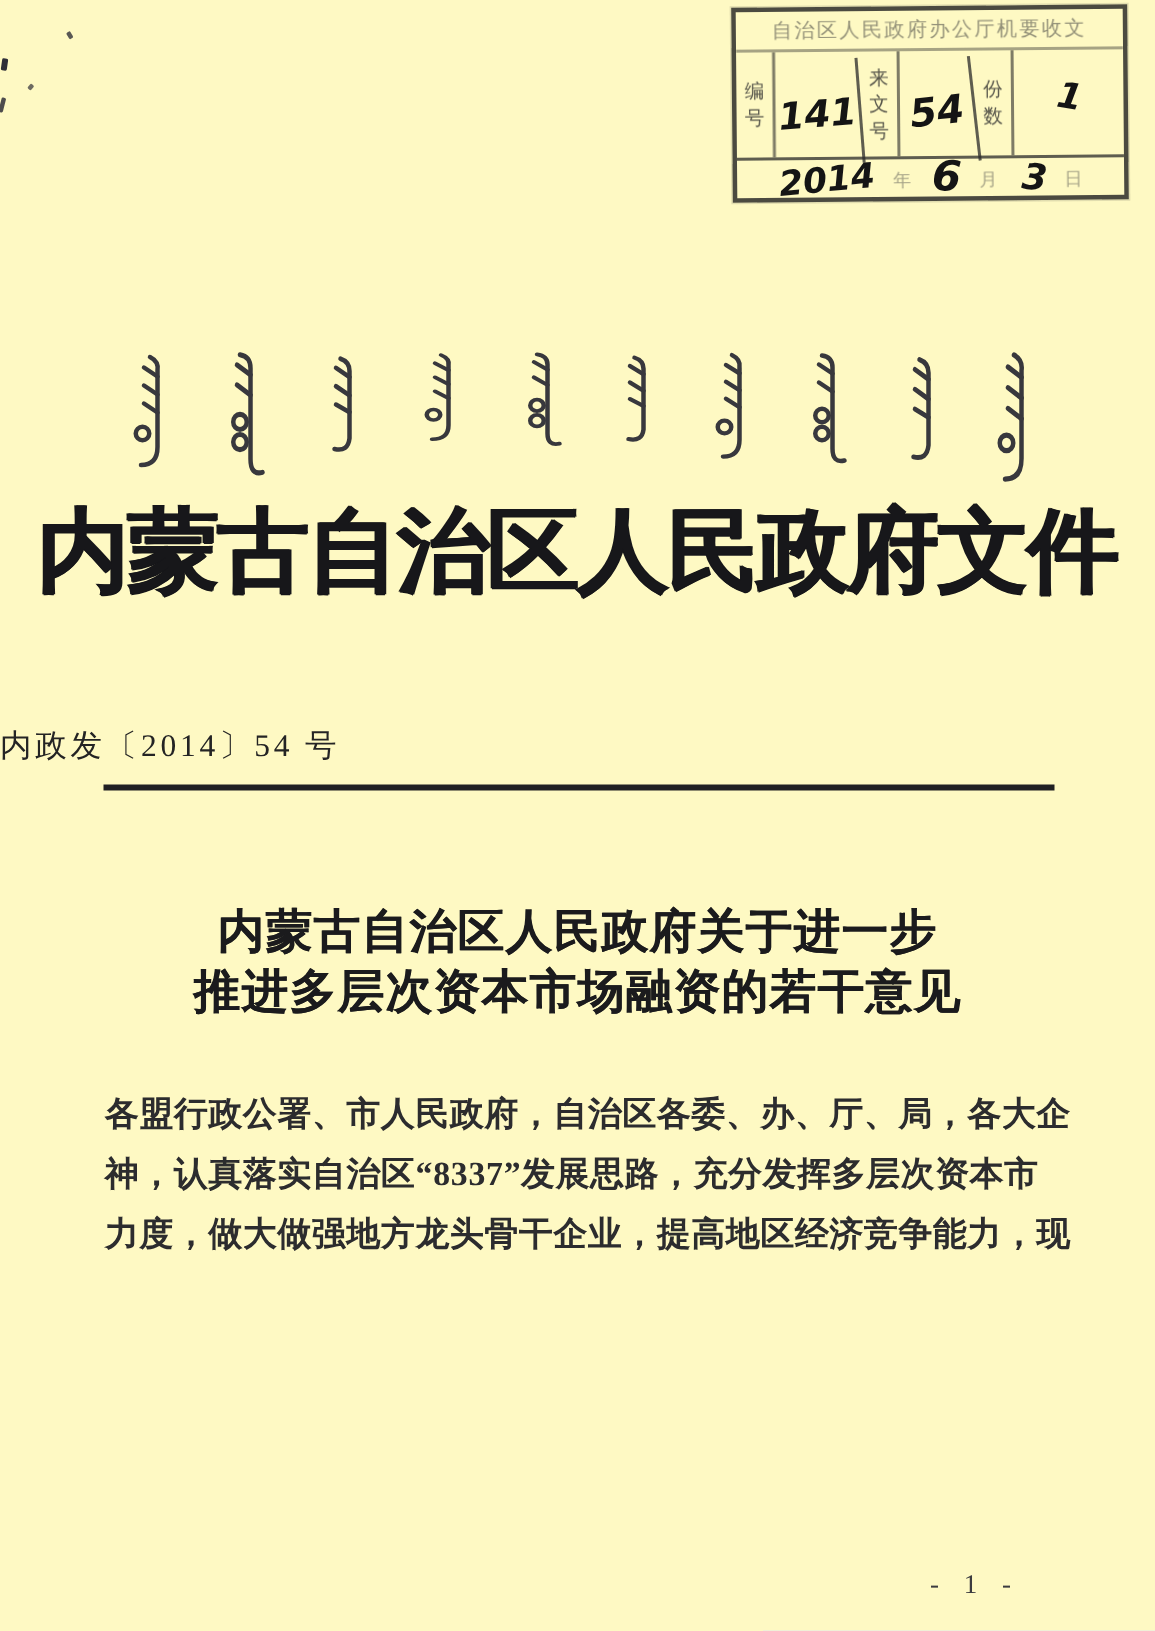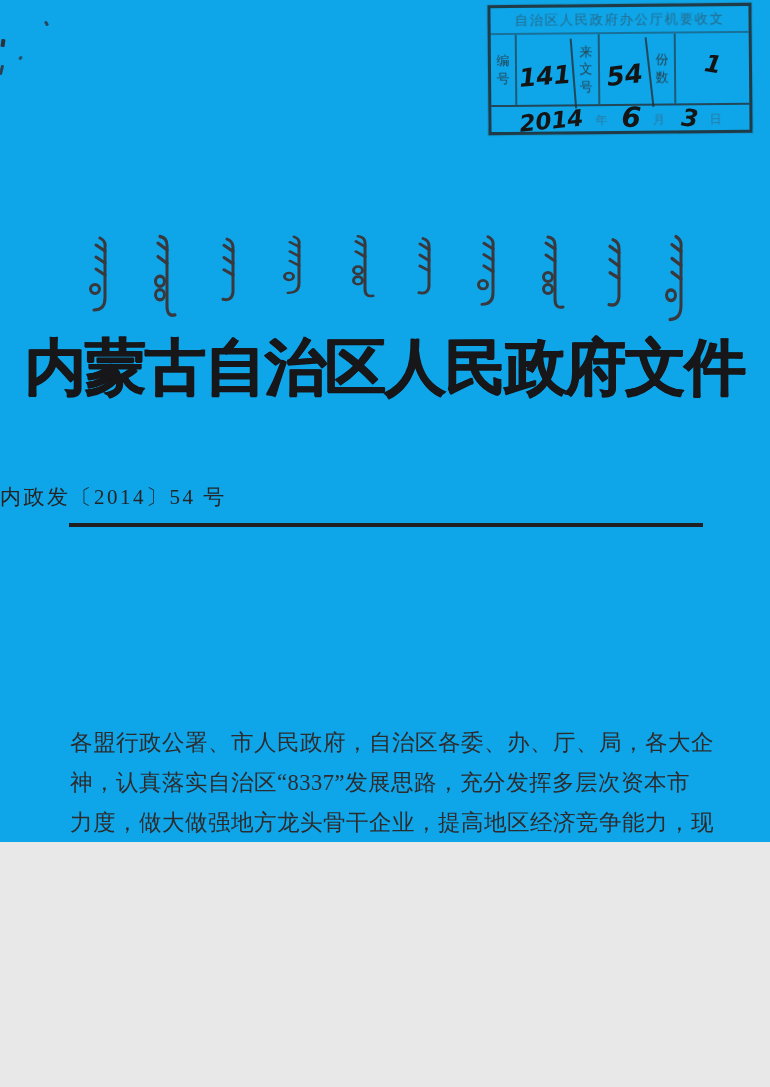--- a/index.html
+++ b/index.html
@@ -1,17 +1,17 @@
 <!DOCTYPE html>
 <html lang="zh"><head>
 <meta charset="utf-8">
 <style>
   html,body{margin:0;padding:0;background:#e8e8e8;}
   .page{
-    position:relative;width:770px;height:842px;background:#0ea5e9;
+    position:relative;width:770px;height:1087px;background:#fef9c3;
     overflow:hidden;margin:0 auto;
     font-family:"Liberation Serif","DejaVu Serif",serif;color:#262626;
   }
 
   
   .speck{position:absolute;background:#2f2f38;border-radius:1px;}
   .speck.s1{left:1px;top:39px;width:4px;height:8px;transform:rotate(8deg);}
   .speck.s2{left:45px;top:21px;width:3px;height:5px;transform:rotate(-30deg);opacity:.8;}
   .speck.s3{left:19px;top:56px;width:3px;height:4px;transform:rotate(40deg);opacity:.7;}
   .speck.s4{left:0px;top:65px;width:3px;height:10px;transform:rotate(14deg);opacity:.85;}
@@ -72,21 +72,21 @@
   .doc-title{
     position:absolute;left:0;top:601px;width:770px;text-align:center;
     font-size:31px;font-weight:bold;color:#1b1b1d;line-height:40px;letter-spacing:1px;
     text-shadow:.4px 0 0 currentColor;
   }
 
   
   .body-block{position:absolute;left:70px;top:723px;width:634px;}
   .bline{
     height:40px;line-height:40px;font-size:22.5px;letter-spacing:.5px;
-    color:#2c2c2e;white-space:nowrap;
+    color:#2c2c2e;white-space:nowrap;font-weight:bold;
   }
   .bline.indent{padding-left:46px;}
 
   .page-number{
     position:absolute;top:1046px;left:620px;
     font-size:18px;letter-spacing:6px;color:#3c3c40;
     font-family:"Liberation Serif",serif;
   }
 </style>
 </head>
@@ -156,20 +156,24 @@
       <use href="#w1" x="582" y="2" transform="scale(1,1.15)"></use>
     </svg>
   </div>
 
   <div class="org-title">内蒙古自治区人民政府文件</div>
 
   <div class="doc-number">内政发〔2014〕54 号</div>
 
   <div class="rule"></div>
 
+  <div class="doc-title">
+    <div>内蒙古自治区人民政府关于进一步</div>
+    <div>推进多层次资本市场融资的若干意见</div>
+  </div>
 
   <div class="body-block">
     <div class="bline">各盟行政公署、市人民政府，自治区各委、办、厅、局，各大企</div>
     <div class="bline">神，认真落实自治区“8337”发展思路，充分发挥多层次资本市</div>
     <div class="bline">力度，做大做强地方龙头骨干企业，提高地区经济竞争能力，现</div>
   </div>
 
   <div class="page-number">- 1 -</div>
 
 </div>

